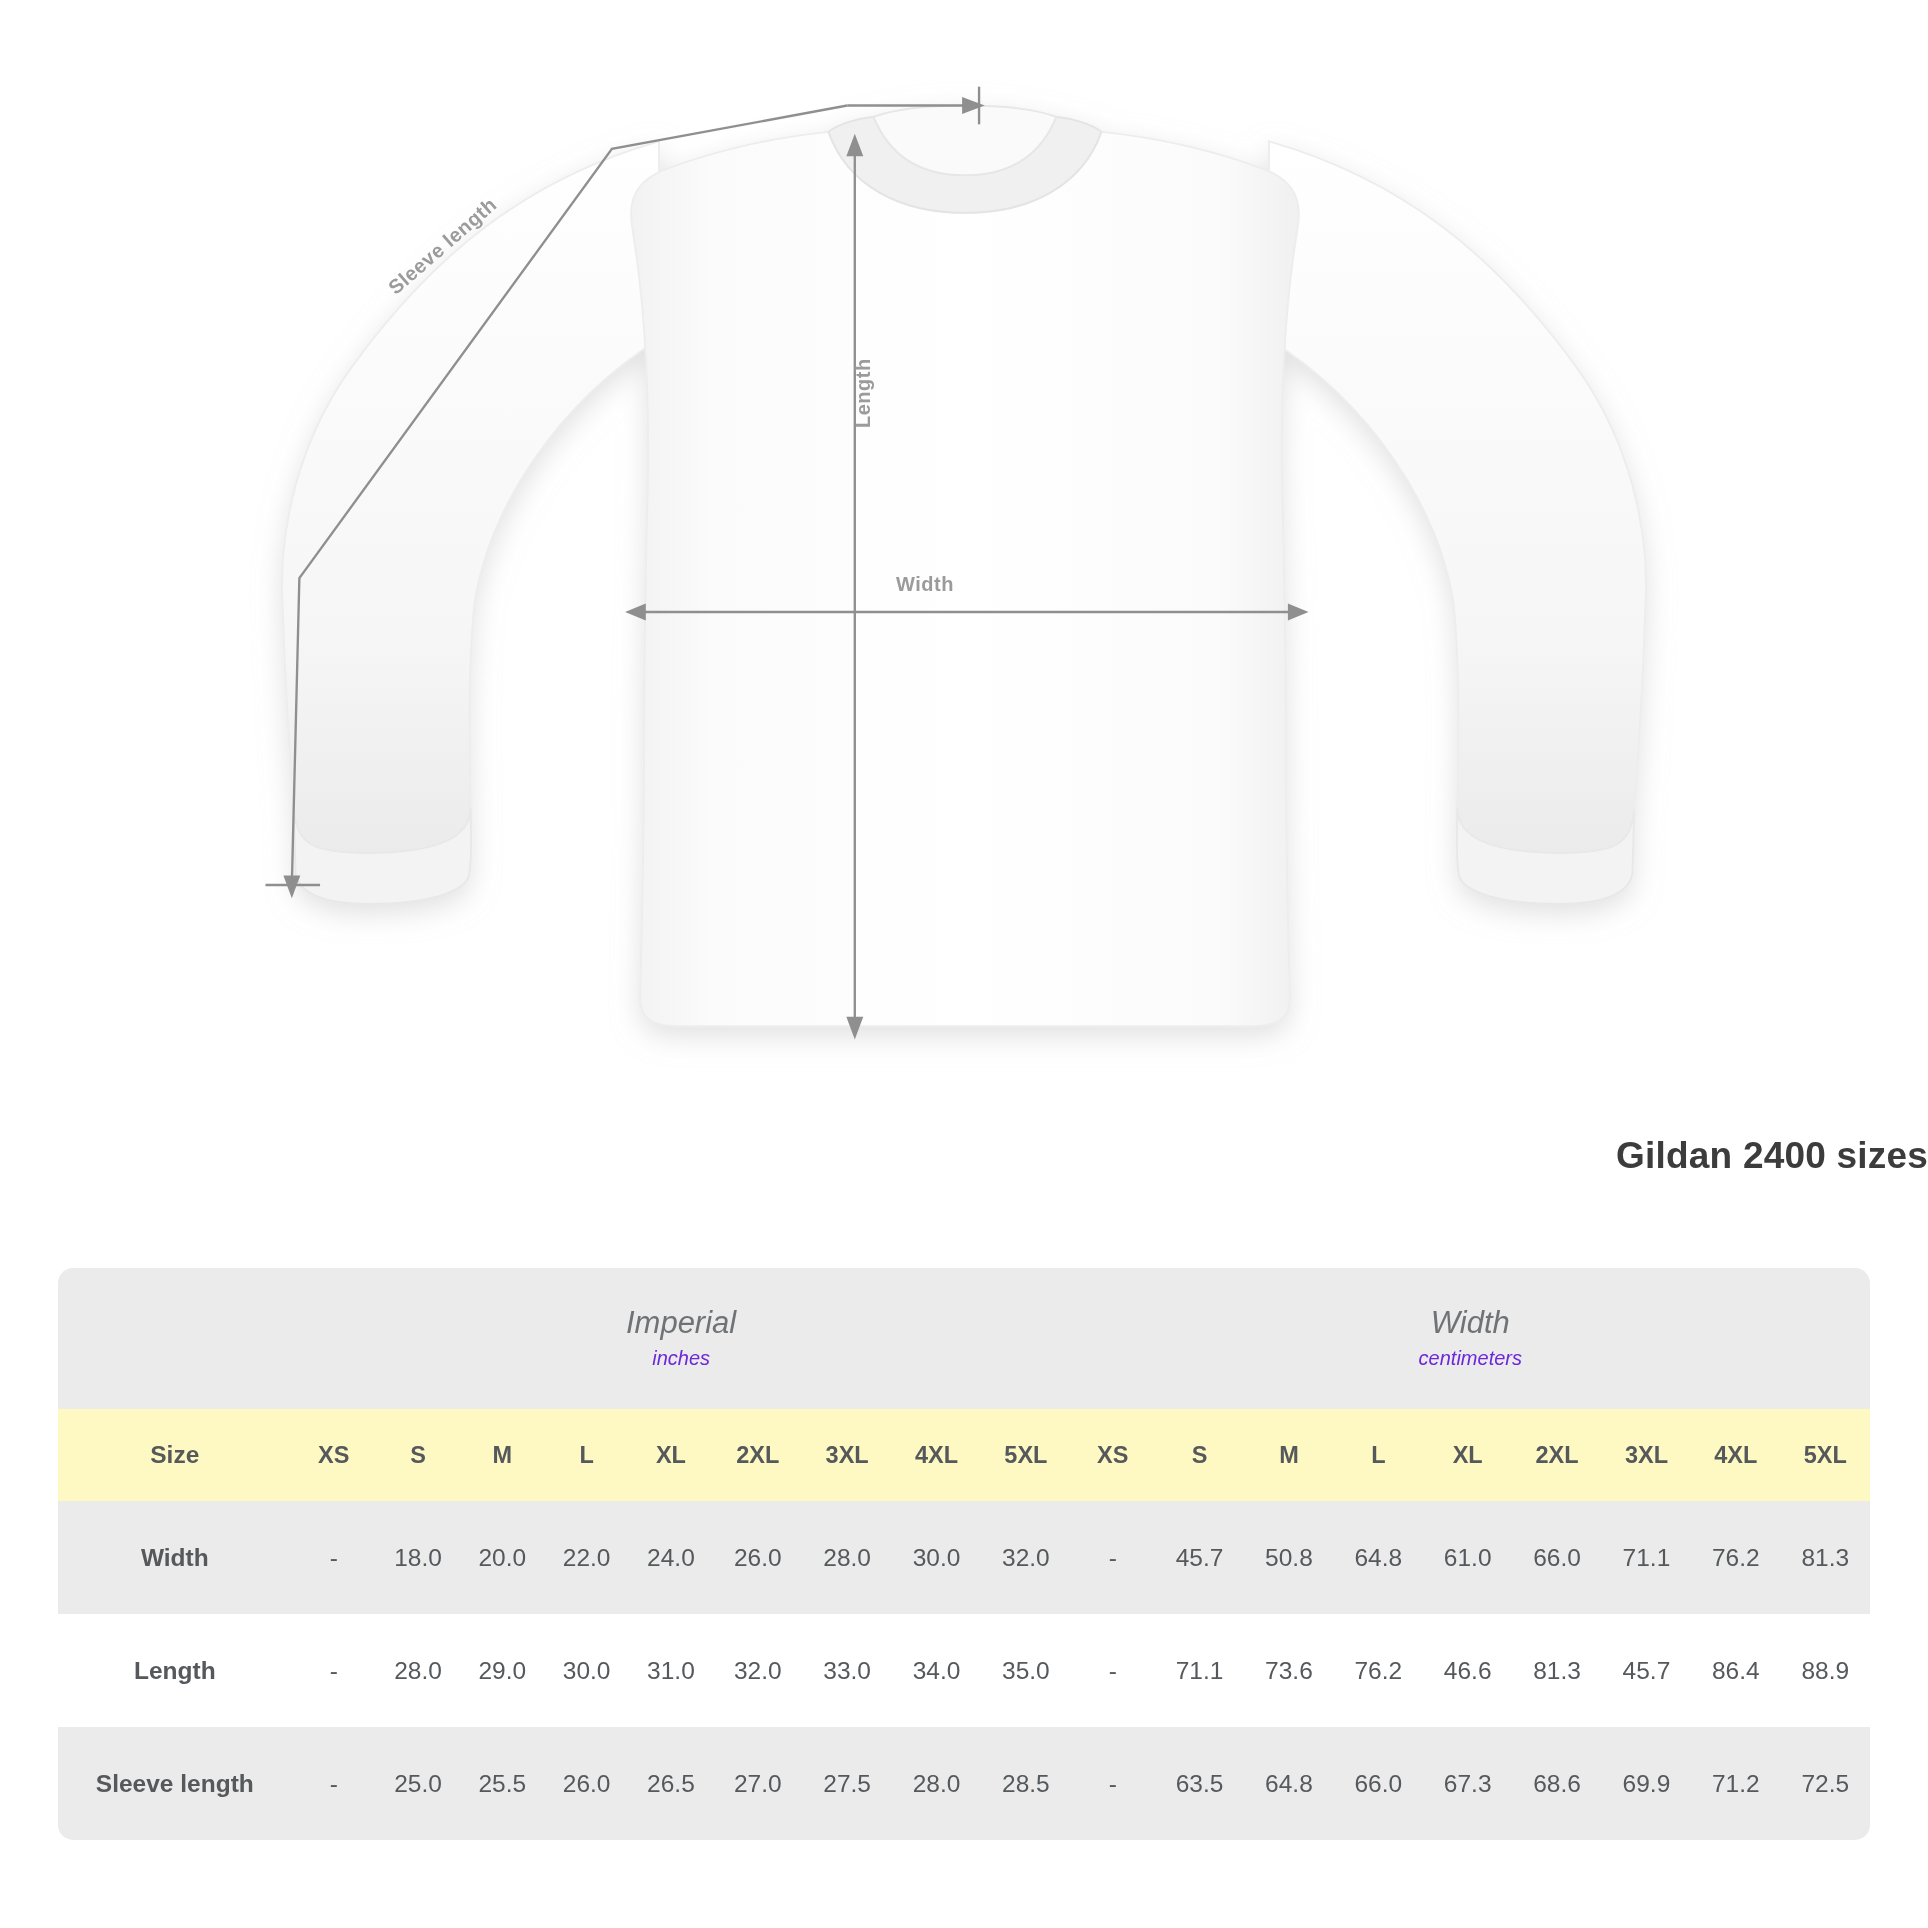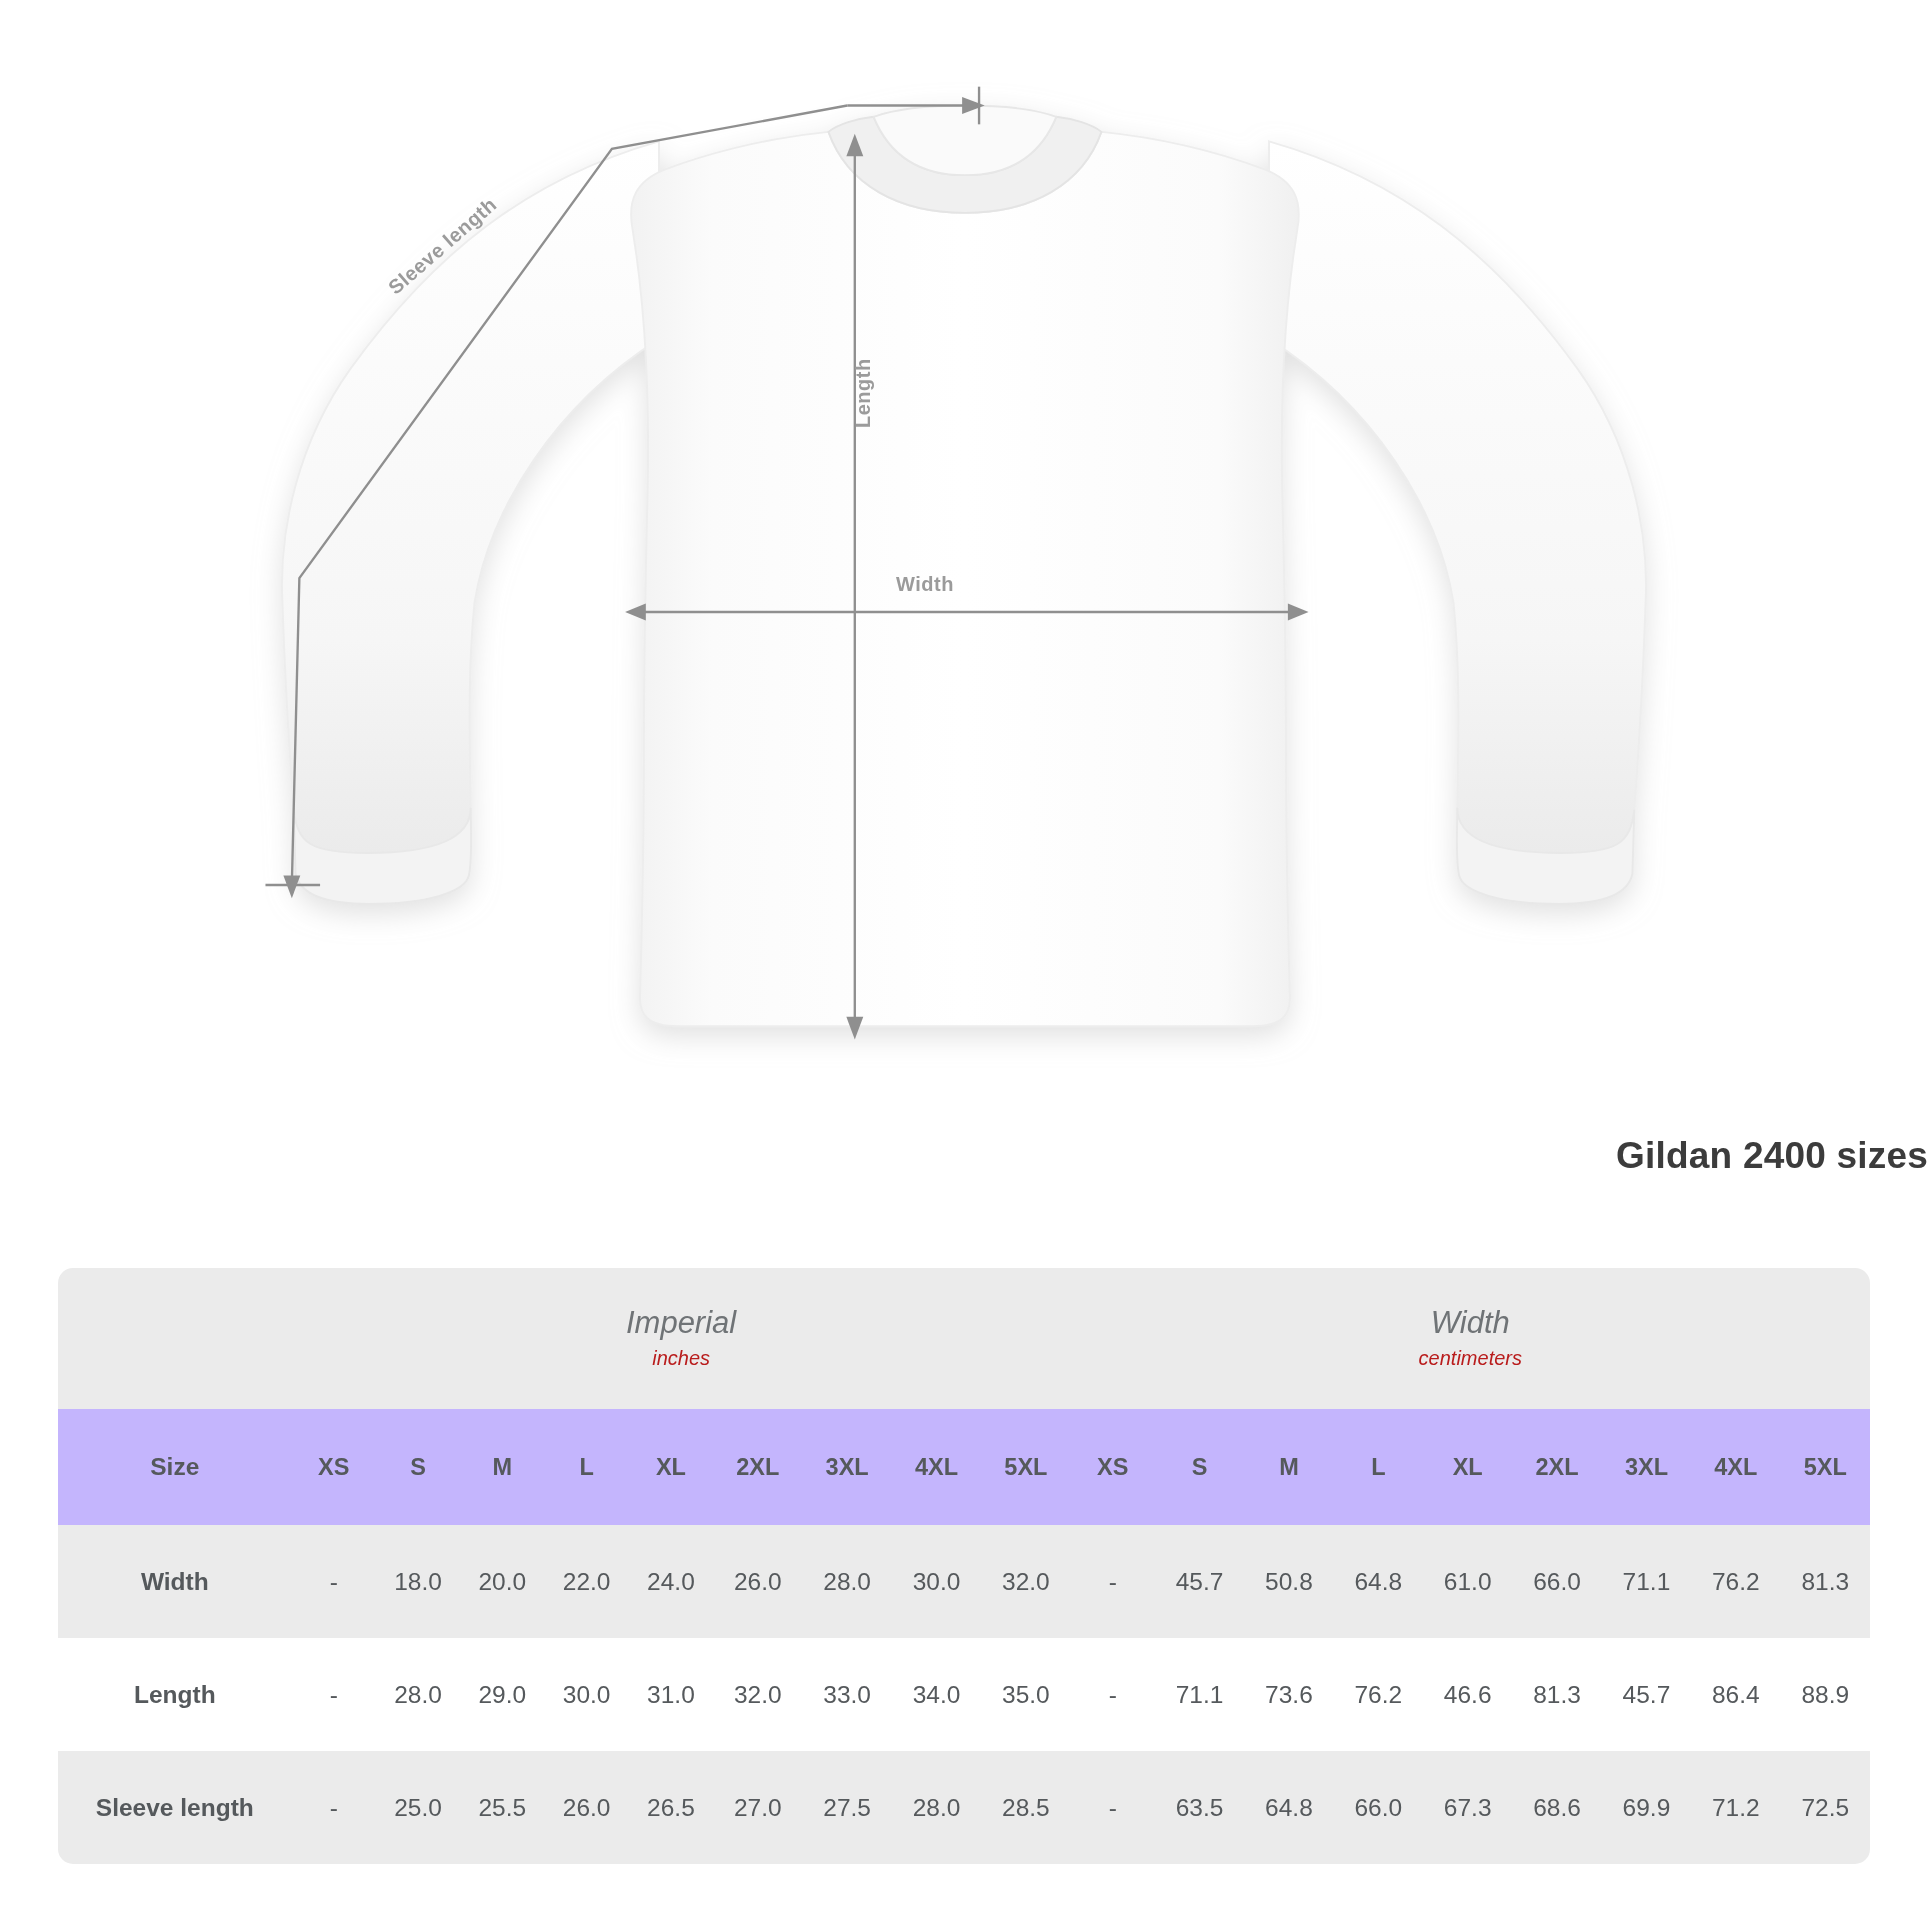--- a/index.html
+++ b/index.html
@@ -110,26 +110,26 @@
   .unit-name {
     font-size: 31px;
     font-style: italic;
     font-weight: normal;
     color: #6f7376;
     line-height: 1.25;
   }
   .unit-sub {
     font-size: 20px;
     font-style: italic;
-    color: #b91c1c;
+    color: #6d28d9;
     line-height: 1.5;
   }
   .size-row td {
-    height: 116px;
-    background: #c4b5fd;
+    height: 92px;
+    background: #fef9c3;
     text-align: center;
     vertical-align: middle;
     font-size: 23.5px;
     font-weight: bold;
     color: #55595c;
   }
   .data-row td {
     height: 113px;
     text-align: center;
     vertical-align: middle;

